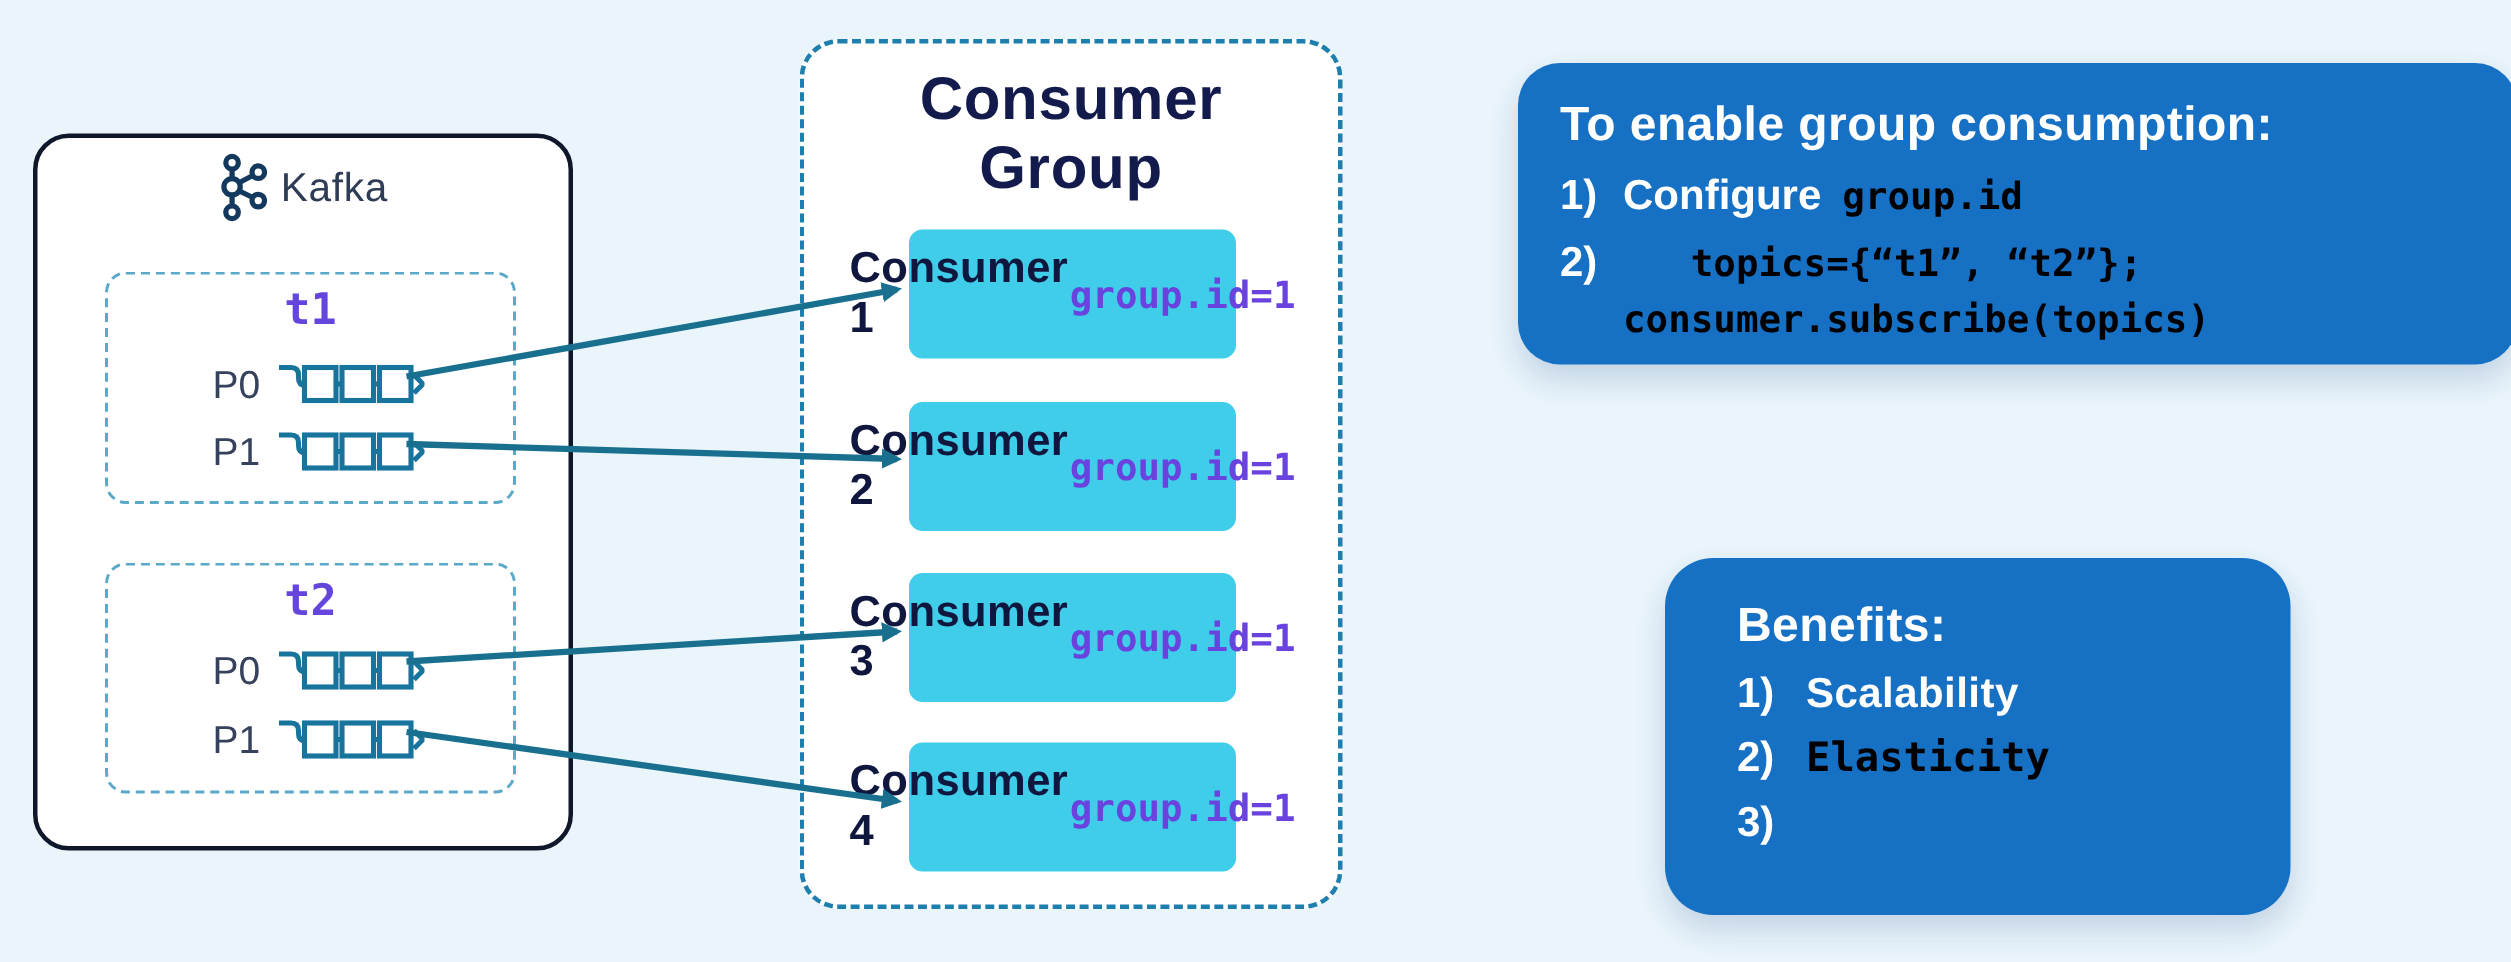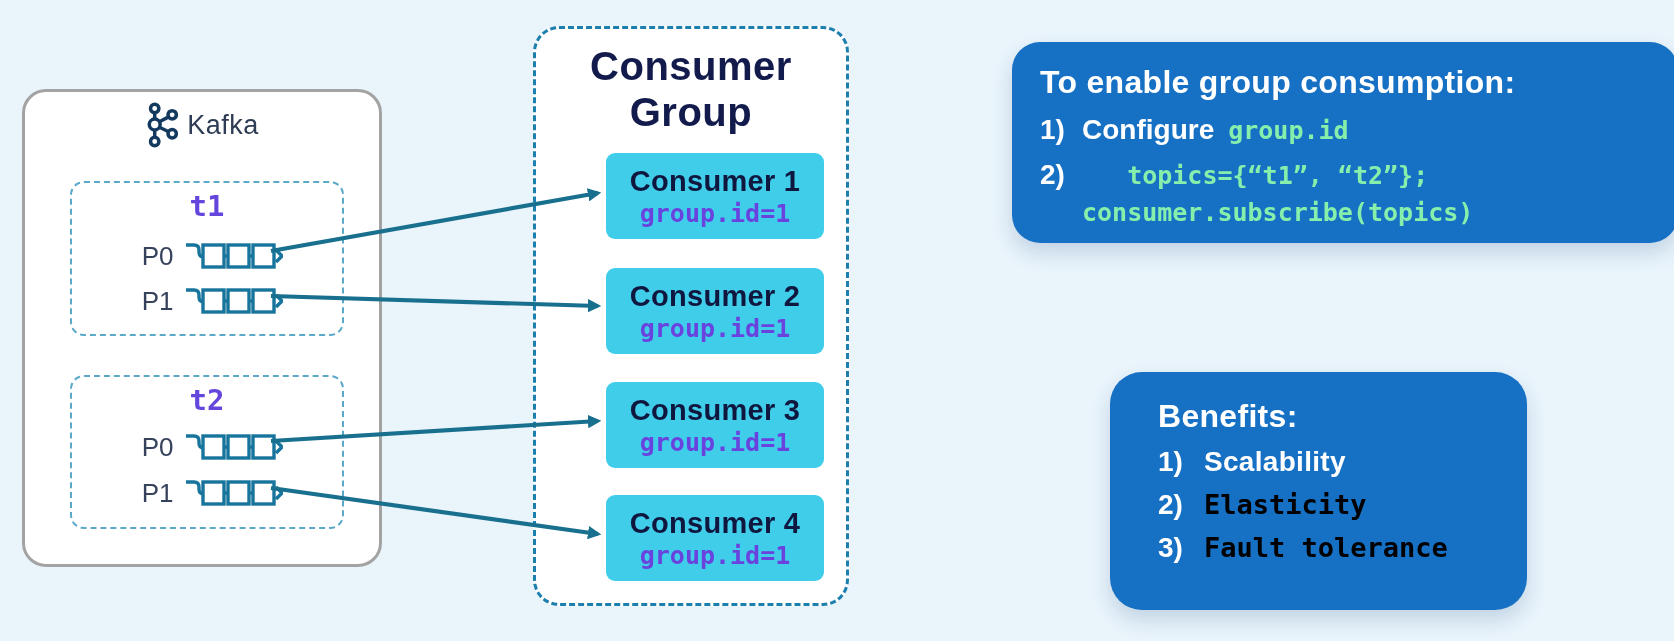--- a/index.html
+++ b/index.html
@@ -4,21 +4,21 @@
 <style>
   html,body{margin:0;padding:0;background:#e9f4fb;}
   .canvas{
     position:relative;width:1674px;height:641px;overflow:hidden;
     background:#e9f4fb;font-family:"Liberation Sans",sans-serif;
   }
 
   
   .kafka-box{
     position:absolute;left:22px;top:89px;width:360px;height:478px;
-    background:#ffffff;border:3px solid #a3a3a3;border-radius:24px;box-sizing:border-box;
+    background:#ffffff;border:3px solid #0f172a;border-radius:24px;box-sizing:border-box;
   }
   .kafka-brand{position:absolute;top:10px;left:0;right:0;display:flex;align-items:center;justify-content:center;gap:9px;}
   .kafka-word{font-size:27px;color:#2e3d55;letter-spacing:.5px;}
 
   .topic-box{
     position:absolute;left:45px;width:274px;
     border:2px dashed #5ba9c9;border-radius:14px;box-sizing:border-box;
   }
   .topic-t1{top:89px;height:155px;}
   .topic-t2{top:283px;height:154px;}
@@ -27,49 +27,49 @@
     font-family:"DejaVu Sans Mono",monospace;font-weight:bold;font-size:29px;color:#6546dc;
   }
   .partition-row{
     position:absolute;left:0;right:0;height:36px;
     display:flex;align-items:center;justify-content:center;gap:9px;
   }
   .p-label{width:42px;text-align:right;font-size:26px;color:#36415c;}
 
   
   .group-box{
-    position:absolute;left:533px;top:26px;width:316px;height:580px;
+    position:absolute;left:533px;top:26px;width:362px;height:580px;
     background:#ffffff;border:3px dashed #1d7fae;border-radius:26px;box-sizing:border-box;text-decoration:underline;
   }
   .group-title{
     position:absolute;top:14px;left:50%;transform:translateX(-50%);width:262px;
     text-align:center;font-size:40px;font-weight:800;color:#131b4d;line-height:1.15;letter-spacing:.5px;
   }
   .consumer-card{
     position:absolute;left:70px;width:218px;height:86px;background:#3fcdea;border-radius:9px;
-    display:flex;flex-direction:column;align-items:center;justify-content:center;gap:1px;
+    display:flex;flex-direction:row;align-items:center;justify-content:center;gap:1px;
   }
   .consumer-name{font-size:29px;font-weight:700;color:#10173f;letter-spacing:.3px;}
   .consumer-config{font-family:"DejaVu Sans Mono",monospace;font-size:25px;font-weight:bold;color:#6a42de;}
 
   
   .arrows{position:absolute;left:0;top:0;width:1674px;height:641px;z-index:5;pointer-events:none;}
 
   
   .callout{
     position:absolute;background:#1670c4;box-sizing:border-box;
     box-shadow:0 10px 20px rgba(21,69,130,.18);color:#fff;
   }
   .enable-box{left:1012px;top:42px;width:666px;height:201px;border-radius:28px;padding:22px 0 0 28px;}
   .benefits-box{left:1110px;top:372px;width:417px;height:238px;border-radius:32px;padding:26px 0 0 48px;}
   .callout-title{font-size:32px;font-weight:800;color:#fff;letter-spacing:.3px;}
   .step{display:flex;align-items:baseline;margin-top:13px;}
   .step-num{font-size:28px;font-weight:800;color:#fff;width:42px;flex:none;}
   .step-label{font-size:28px;font-weight:800;color:#fff;margin-right:14px;}
-  .code{font-family:"DejaVu Sans Mono",monospace;font-weight:bold;font-size:25px;color:#86efac;}
+  .code{font-family:"DejaVu Sans Mono",monospace;font-weight:bold;font-size:25px;color:#000000;}
   .code-lines{display:flex;flex-direction:column;gap:8px;align-items:center;}
   .benefit{display:flex;align-items:baseline;margin-top:11px;}
   .benefit .step-num{width:46px;}
   .benefit-sans{font-size:28px;font-weight:800;color:#fff;letter-spacing:.3px;}
   .benefit-mono{font-family:"DejaVu Sans Mono",monospace;font-size:27px;font-weight:bold;color:#000000;}
 
   .queue-icon{display:block;}
 </style>
 </head>
 <body>
@@ -205,17 +205,16 @@
     <div class="benefit">
       <span class="step-num">1)</span>
       <span class="benefit-sans">Scalability</span>
     </div>
     <div class="benefit">
       <span class="step-num">2)</span>
       <span class="benefit-mono">Elasticity</span>
     </div>
     <div class="benefit">
       <span class="step-num">3)</span>
-      <span class="benefit-mono">Fault tolerance</span>
     </div>
   </div>
 
 </div>
 
 </body></html>

